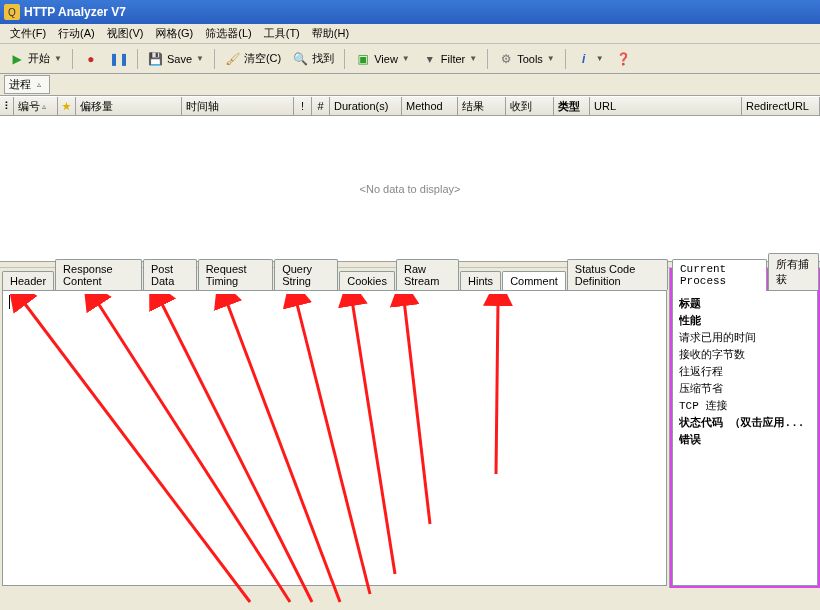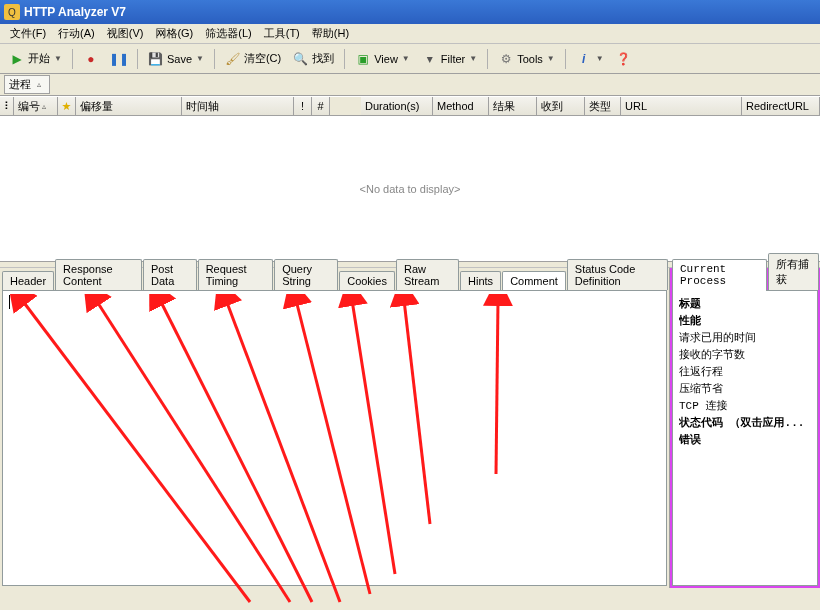--- a/index.html
+++ b/index.html
@@ -272,25 +272,25 @@
   <div class="gh-cell" style="width:14px;">⠇</div>
   <div class="gh-cell" style="width:44px;">
       <span>编号</span>
       <span class="dd-arrow" style="margin-left:2px;">▵</span>
     </div>
   <div class="gh-cell gh-star">★</div>
   <div class="gh-cell" style="width:106px;">偏移量</div>
   <div class="gh-cell" style="width:112px;">时间轴</div>
   <div class="gh-cell" style="width:18px;justify-content:center;">!</div>
   <div class="gh-cell" style="width:18px;justify-content:center;">#</div>
-  <div class="gh-cell" style="width:72px;margin-left:31px;">Duration(s)</div>
+  <div class="gh-cell" style="width:72px;">Duration(s)</div>
   <div class="gh-cell" style="width:56px;">Method</div>
   <div class="gh-cell" style="width:48px;">结果</div>
   <div class="gh-cell" style="width:48px;">收到</div>
-  <div class="gh-cell" style="width:36px;">类型</div>
+  <div class="gh-cell" style="width:36px;font-weight:bold;">类型</div>
   <div class="gh-cell" style="flex:1;">URL</div>
   <div class="gh-cell" style="width:78px;">RedirectURL</div>
 </div>
 
 <div class="grid-body">
   <span>&lt;No data to display&gt;</span>
 </div>
 
 <div class="splitter"></div>
 

